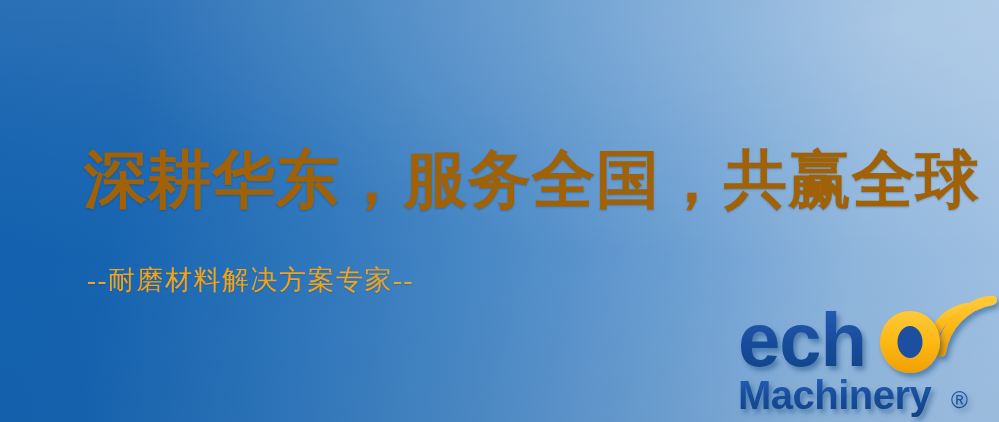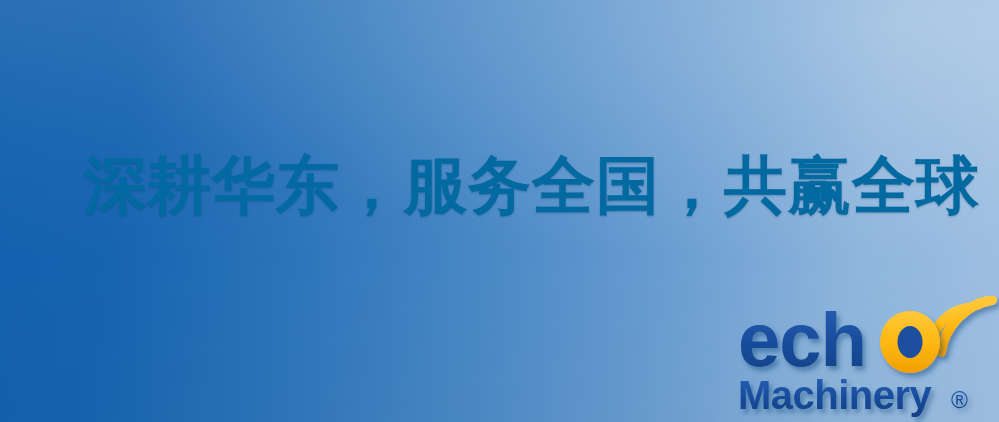--- a/index.html
+++ b/index.html
@@ -43,25 +43,25 @@
     background: radial-gradient(130% 95% at 88% 6%,
         rgba(255,255,255,0.18) 0%,
         rgba(255,255,255,0.00) 60%);
   }
 
   .headline {
     position: absolute;
     left: 84px;
     top: 152px;
     margin: 0;
-    font-family: Liberation Sans, sans-serif;
+    font-family: Liberation Mono, monospace;
     font-size: 63px;
     line-height: 1.05;
     letter-spacing: 1px;
-    color: #0369a1;
+    color: #a16207;
     white-space: nowrap;
     text-shadow: 0 1px 2px rgba(10,50,100,0.30);
   }
   .subtitle {
     position: absolute;
     left: 87px;
     top: 264px;
     margin: 0;
     font-family: "Liberation Serif", "DejaVu Serif", serif;
     font-size: 27px;
@@ -86,20 +86,21 @@
 <body>
 
 <div id="banner">
 
   <div id="bg-gradient"></div>
   <div id="bg-sheen"></div>
   <div id="bg-glow"></div>
 
   <h1 class="headline">深耕华东，服务全国，共赢全球</h1>
 
+  <p class="subtitle">--耐磨材料解决方案专家--</p>
 
   <div id="logo">
     <svg viewBox="0 0 263 126" xmlns="http://www.w3.org/2000/svg" aria-hidden="true">
       <defs>
         <linearGradient id="blueGrad" x1="0" y1="0" x2="0" y2="1">
           <stop offset="0%" stop-color="#2A63B8"></stop>
           <stop offset="45%" stop-color="#1A4FA0"></stop>
           <stop offset="100%" stop-color="#143F85"></stop>
         </linearGradient>
         <linearGradient id="orangeGrad" x1="0" y1="0" x2="0" y2="1">

